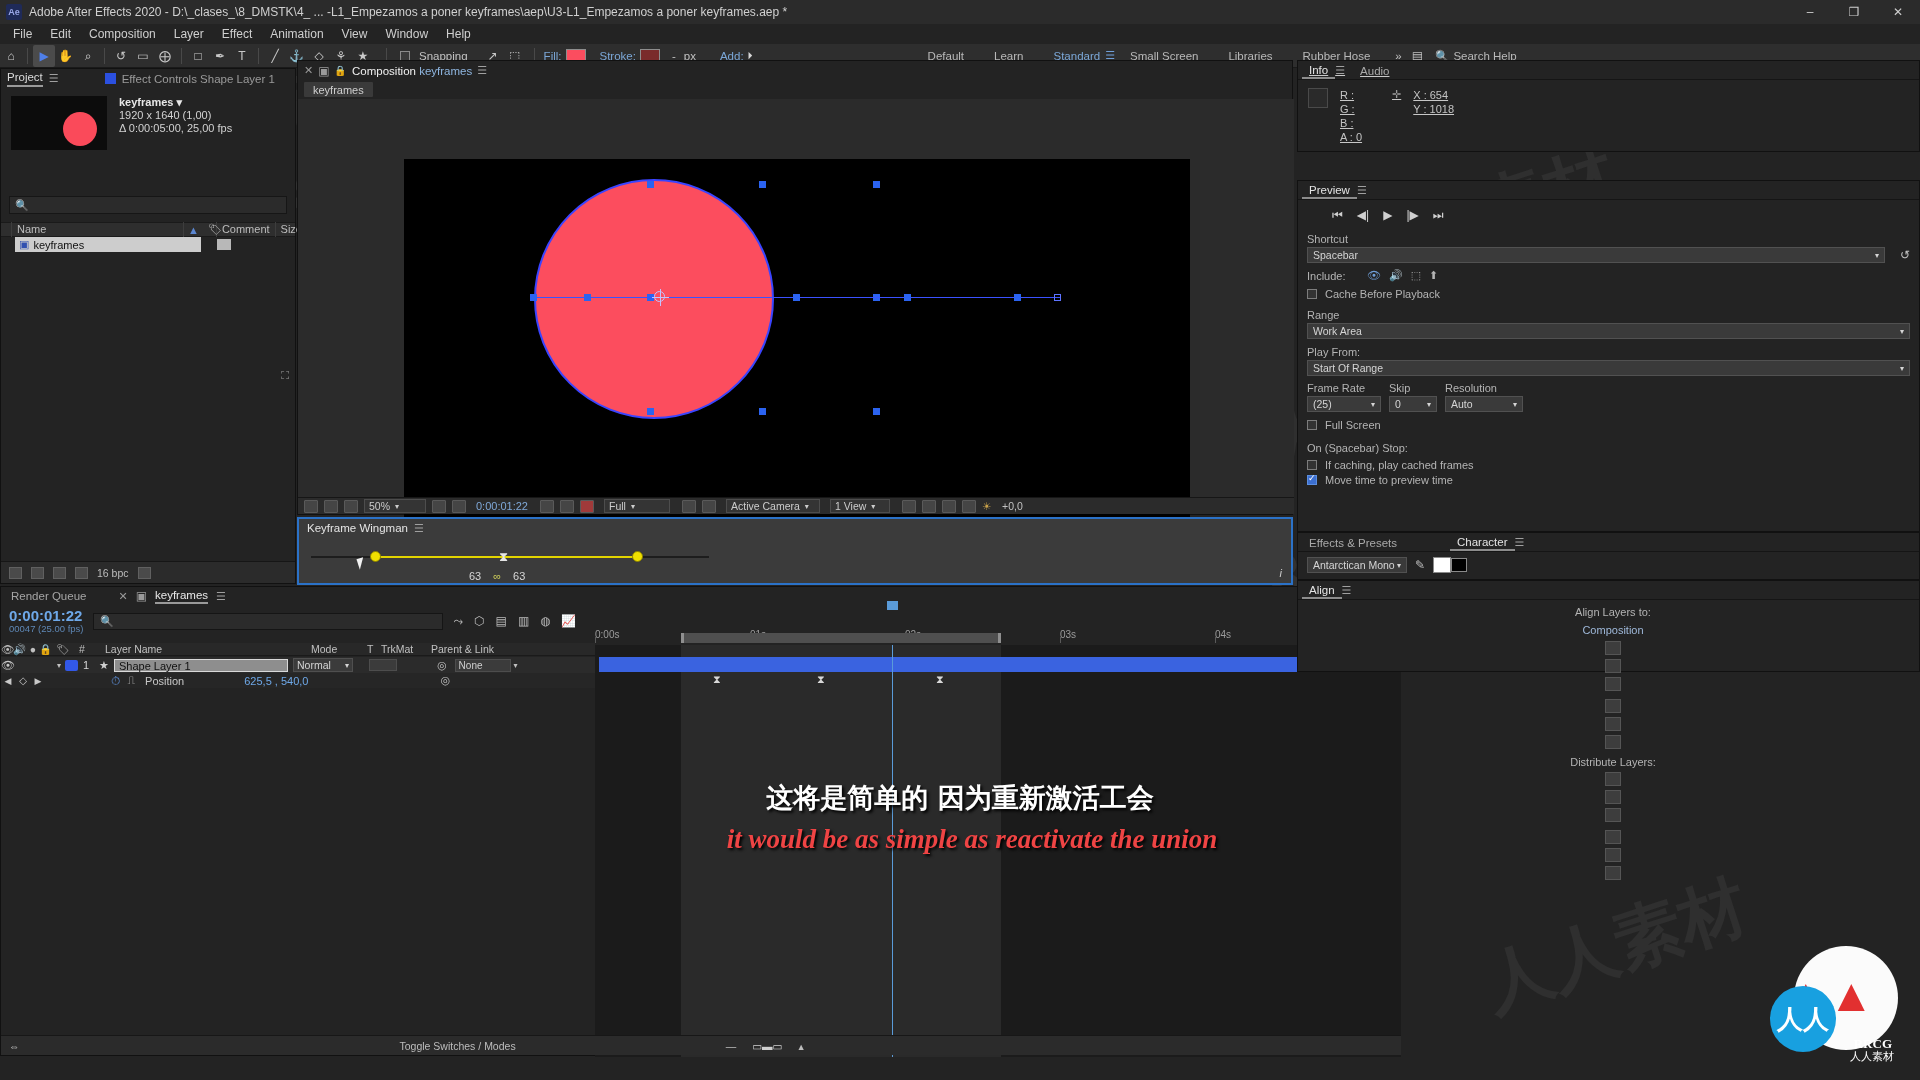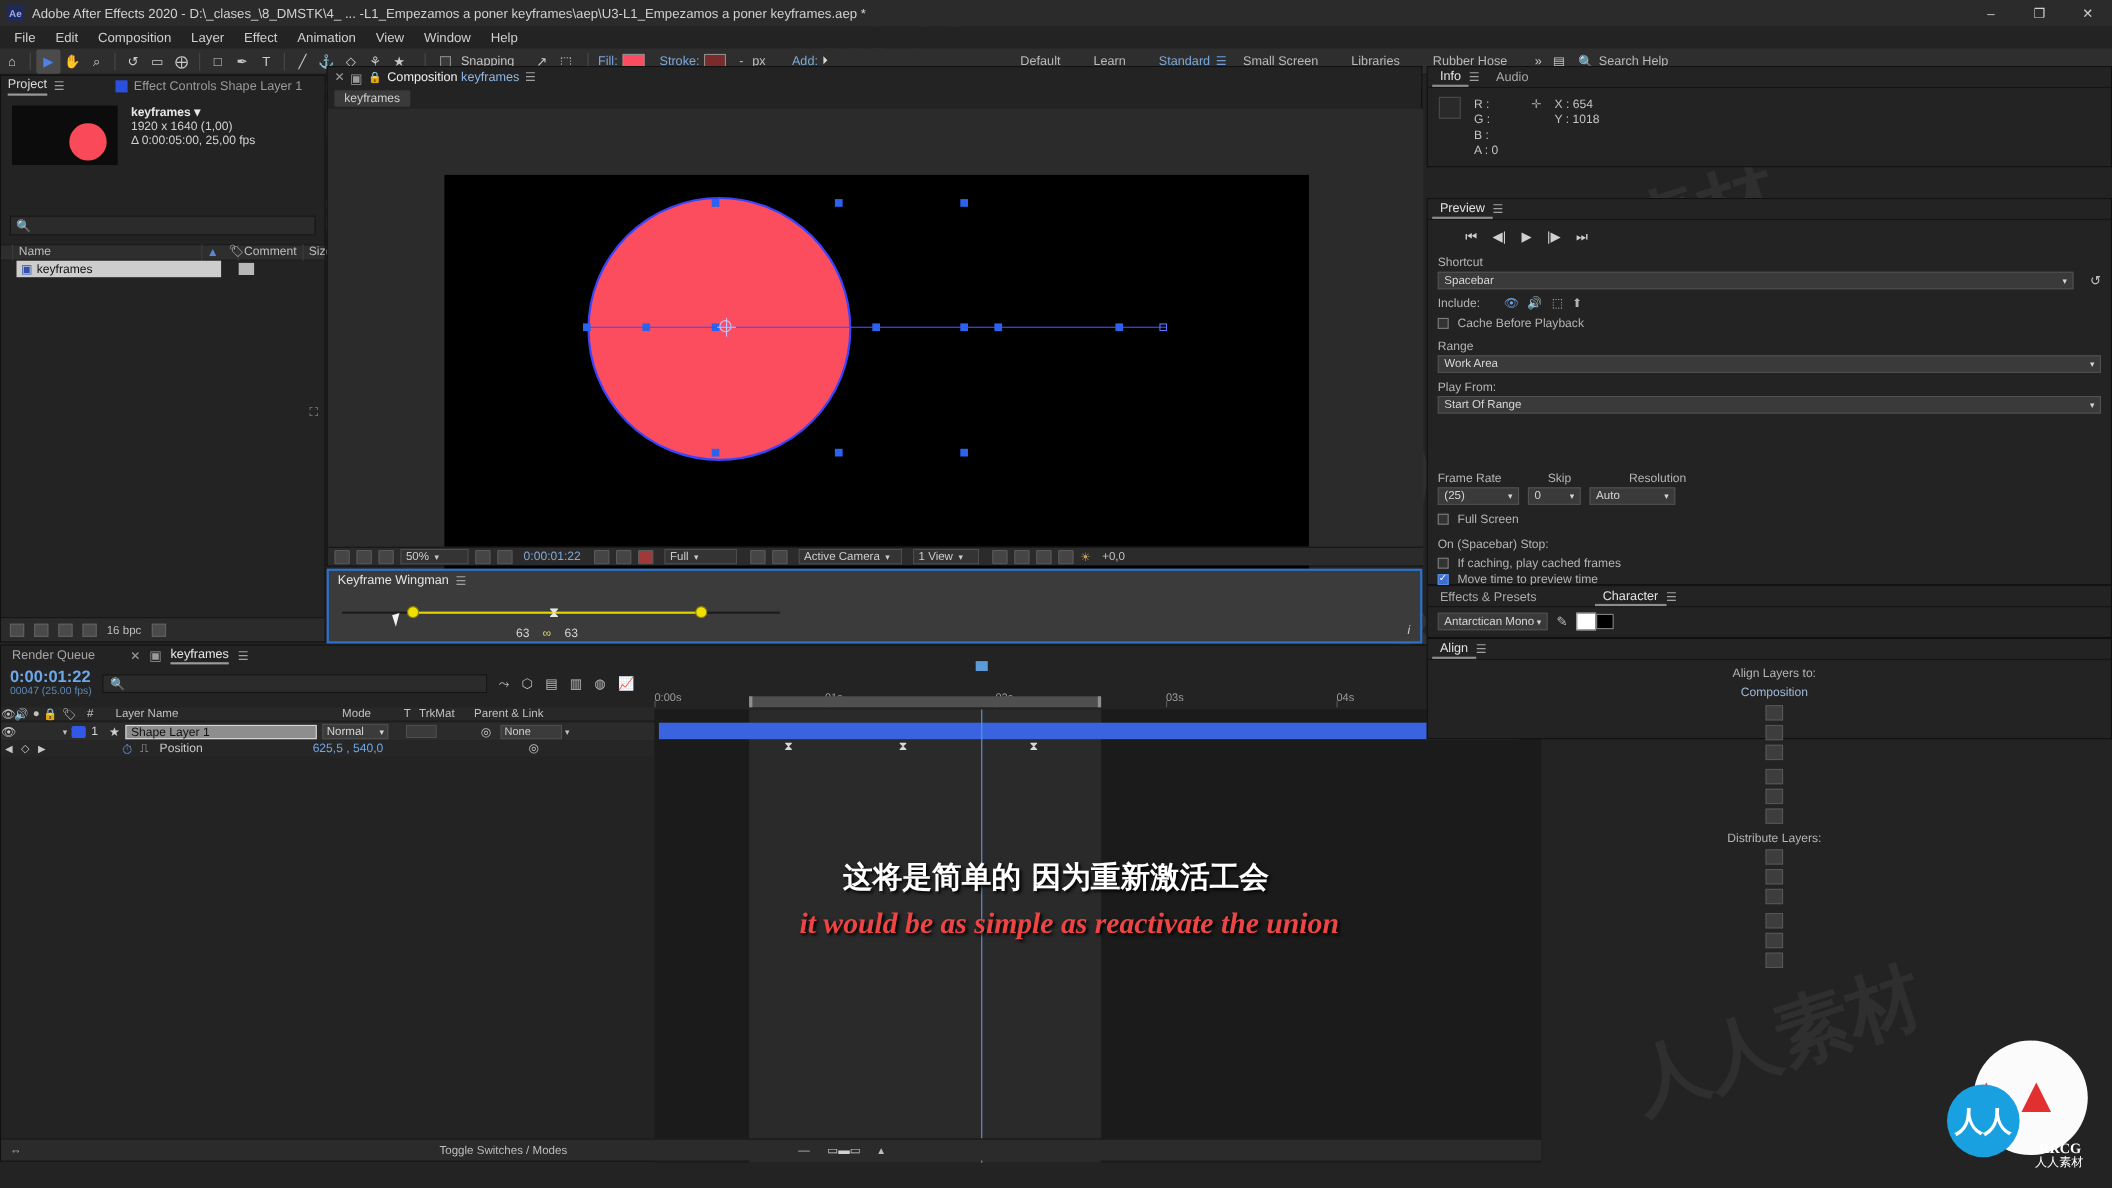--- a/index.html
+++ b/index.html
@@ -157,21 +157,21 @@
   .region-shade { position:absolute; top:0; height:412px; background:#2a2a2a; }
   .kf-marker { position:absolute; color:#d8d8d8; font-size:11px; }
   .playhead { position:absolute; top:0; width:1px; background:#5a9bd8; }
   .playhead-top { position:absolute; width:11px; height:9px; background:#5a9bd8; }
   .tl-footer { position:absolute; left:0; bottom:0; width:1400px; height:20px; background:#2b2b2b;
                display:flex; align-items:center; gap:10px; padding-left:8px; font-size:10.5px; color:#bdbdbd;
                border-top:1px solid #171717; }
 
   
   .rpanel { position:absolute; left:1297px; background:#232323; width:623px; }
-  #infoPanel { top:60px; height:92px; }
+  #infoPanel { top:60px; height:92px;text-decoration:underline; }
   .info-grid { padding:8px 10px; display:flex; gap:12px; font-size:11px; color:#c4c4c4; }
   .info-swatch { width:20px; height:20px; background:#2a2a2a; border:1px solid #4a4a4a; }
   .info-rows div { line-height:14px; }
   #previewPanel { top:180px; height:352px; }
   .pv-transport { display:flex; gap:14px; align-items:center; padding:8px 0 8px 34px; color:#d0d0d0;
                   font-size:12px; }
   .pv-lbl { font-size:11px; color:#b4b4b4; padding:3px 0 2px 9px; }
   .pv-select { height:16px; margin:0 9px; background:#3a3a3a; border:1px solid #515151; font-size:10.5px;
                color:#d5d5d5; display:flex; align-items:center; justify-content:space-between; padding:0 5px; }
   .pv-row { display:flex; align-items:center; gap:8px; padding-left:9px; font-size:11px; color:#b4b4b4; }
@@ -526,21 +526,21 @@
       <span style="margin-left:3px;color:#c0c0c0;font-size:8px;">▾</span>
     </div>
 
     <div class="prop-row" style="top:86px;background:#262626;">
       <span style="width:14px;text-align:center;color:#c8c8c8;font-size:9px;">◀</span>
       <span style="width:16px;text-align:center;color:#c8c8c8;font-size:10px;">◇</span>
       <span style="width:14px;text-align:center;color:#c8c8c8;font-size:9px;">▶</span>
       <span style="margin-left:66px;color:#5d8fd8;font-size:12px;">⏱</span>
       <span style="margin-left:7px;color:#c2c2c2;">⎍</span>
       <span style="margin-left:10px;">Position</span>
-      <span class="prop-val" style="margin-left:100px;">625,5 , 540,0</span>
+      <span class="prop-val" style="margin-left:60px;">625,5 , 540,0</span>
       <span style="margin-left:132px;color:#c8c8c8;">◎</span>
     </div>
 
     <div class="tl-ruler">
       <span class="ruler-lbl" style="left:0px;">0:00s</span>
       <span class="ruler-lbl" style="left:155px;">01s</span>
       <span class="ruler-lbl" style="left:310px;">02s</span>
       <span class="ruler-lbl" style="left:465px;">03s</span>
       <span class="ruler-lbl" style="left:620px;">04s</span>
       <span class="ruler-lbl" style="left:776px;">05s</span>
@@ -637,21 +637,21 @@
       <span>Work Area</span>
       <span style="font-size:8px;">▾</span>
     </div>
 
     <div class="pv-lbl" style="margin-top:4px;">Play From:</div>
     <div class="pv-select">
       <span>Start Of Range</span>
       <span style="font-size:8px;">▾</span>
     </div>
 
-    <div style="display:flex;padding:6px 9px 0 9px;gap:28px;font-size:11px;color:#b4b4b4;margin-top:47px;">
+    <div style="display:flex;padding:6px 9px 0 9px;gap:10px;font-size:11px;color:#b4b4b4;">
       <span style="width:72px;">Frame Rate</span>
       <span style="width:46px;">Skip</span>
       <span>Resolution</span>
     </div>
     <div style="display:flex;padding:2px 9px 0 9px;gap:8px;">
       <div class="pv-select" style="margin:0;width:74px;">
         <span>(25)</span>
         <span style="font-size:8px;">▾</span>
       </div>
       <div class="pv-select" style="margin:0;width:48px;">

